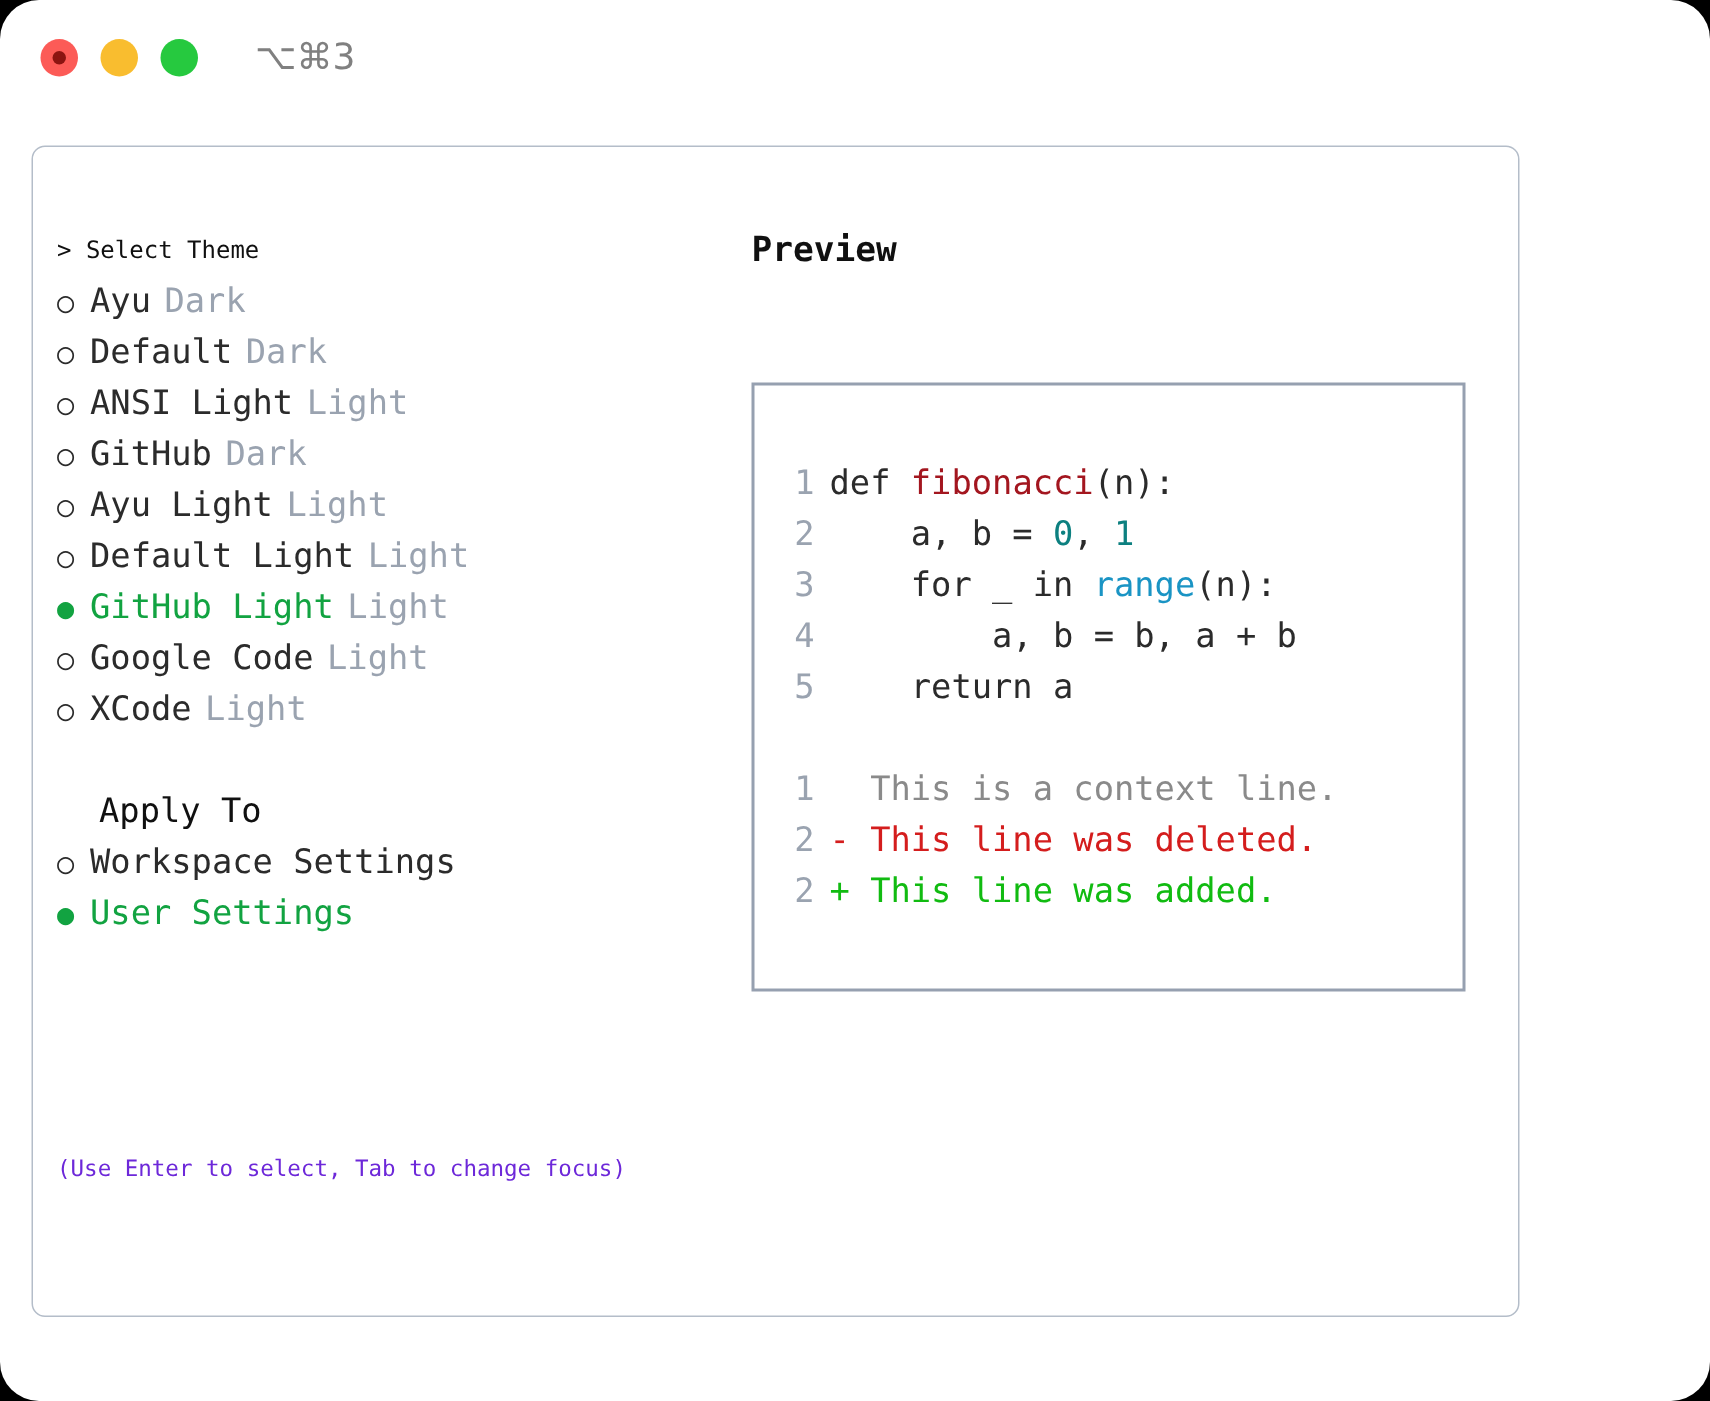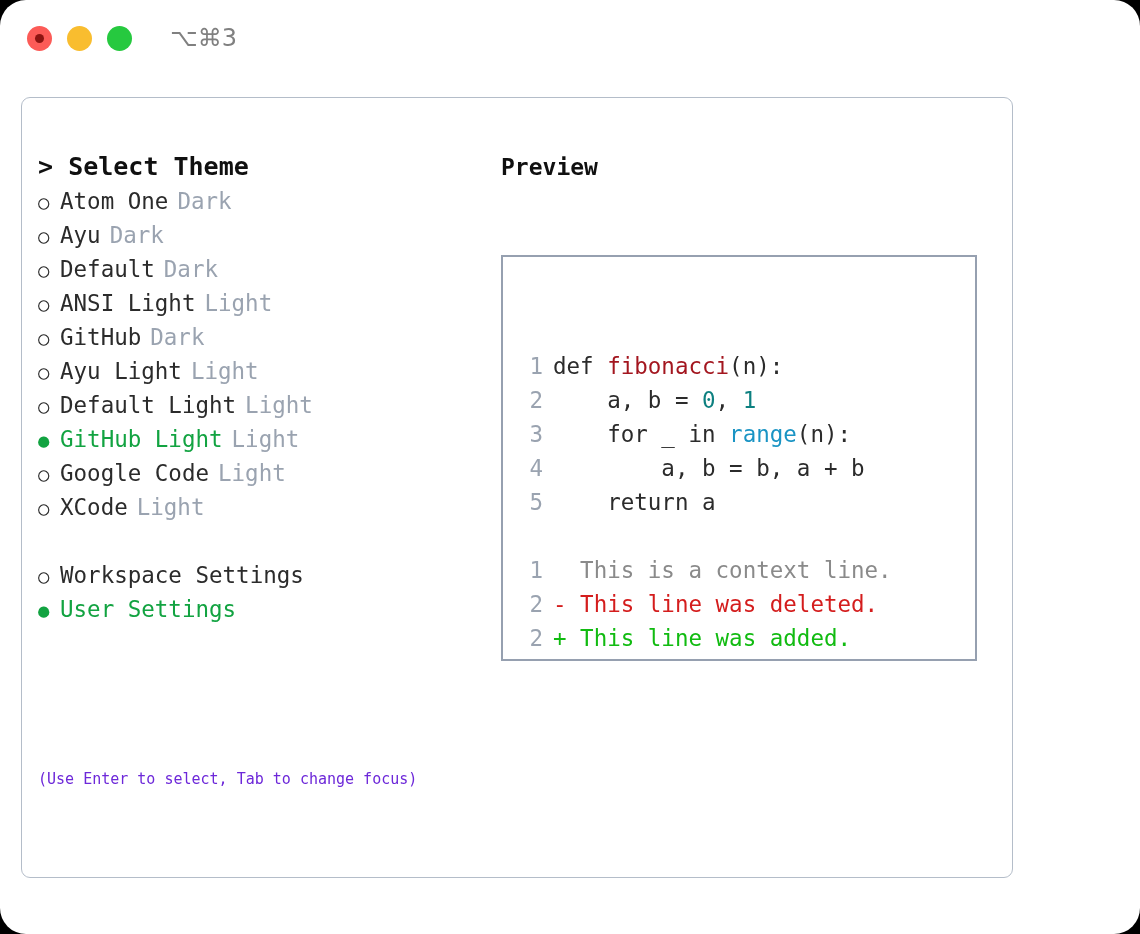--- a/index.html
+++ b/index.html
@@ -81,23 +81,23 @@
     top: 52px;
     width: 440px;
   }
   .row {
     height: 34px;
     line-height: 34px;
     white-space: nowrap;
     font-size: 22.5px;
   }
   .head-row {
-    font-weight: bold;
+    font-weight: normal;
     color: #101010;
-    font-size: 25px;
+    font-size: 16px;
   }
   .caret { color: #101010; }
   .marker {
     display: inline-block;
     width: 22px;
     color: #2b2b2b;
     font-size: 19px;
   }
   .marker.sel {
     color: #12a341;
@@ -146,21 +146,20 @@
     border: 2px solid #96a0b0;
     box-sizing: border-box;
     background: #ffffff;
   }
   #code-area {
     position: absolute;
     left: 18px;
     top: 48px;
     font-size: 22.5px;
     line-height: 34px;
-    margin-top: 44px;
   }
   .code-line { white-space: pre; }
   .ln {
     display: inline-block;
     width: 22px;
     text-align: right;
     color: #9aa3b0;
     margin-right: 10px;
   }
   .tok-plain { color: #2b2b2b; }
@@ -189,34 +188,36 @@
   <div id="panel">
 
     <div id="left-col">
 
       <div class="row head-row">
         <span class="caret">&gt;</span>
         <span>Select Theme</span>
       </div>
 
       <div id="theme-list">
-          <div class="row"><span class="marker">○</span><span class="item-label">Atom One</span><span class="tag">Dark</span></div>
           <div class="row"><span class="marker">○</span><span class="item-label">Ayu</span><span class="tag">Dark</span></div>
           <div class="row"><span class="marker">○</span><span class="item-label">Default</span><span class="tag">Dark</span></div>
           <div class="row"><span class="marker">○</span><span class="item-label">ANSI Light</span><span class="tag">Light</span></div>
           <div class="row"><span class="marker">○</span><span class="item-label">GitHub</span><span class="tag">Dark</span></div>
           <div class="row"><span class="marker">○</span><span class="item-label">Ayu Light</span><span class="tag">Light</span></div>
           <div class="row"><span class="marker">○</span><span class="item-label">Default Light</span><span class="tag">Light</span></div>
           <div class="row"><span class="marker sel">●</span><span class="item-label sel">GitHub Light</span><span class="tag">Light</span></div>
           <div class="row"><span class="marker">○</span><span class="item-label">Google Code</span><span class="tag">Light</span></div>
           <div class="row"><span class="marker">○</span><span class="item-label">XCode</span><span class="tag">Light</span></div>
         </div>
 
       <div class="spacer-row"></div>
 
+      <div class="row">
+        <span class="section-title">Apply To</span>
+      </div>
 
       <div id="apply-list">
           <div class="row"><span class="marker">○</span><span class="item-label">Workspace Settings</span></div>
           <div class="row"><span class="marker sel">●</span><span class="item-label sel">User Settings</span></div>
         </div>
     </div>
 
     <div id="hint">(Use Enter to select, Tab to change focus)</div>
 
     <div id="right-col">

